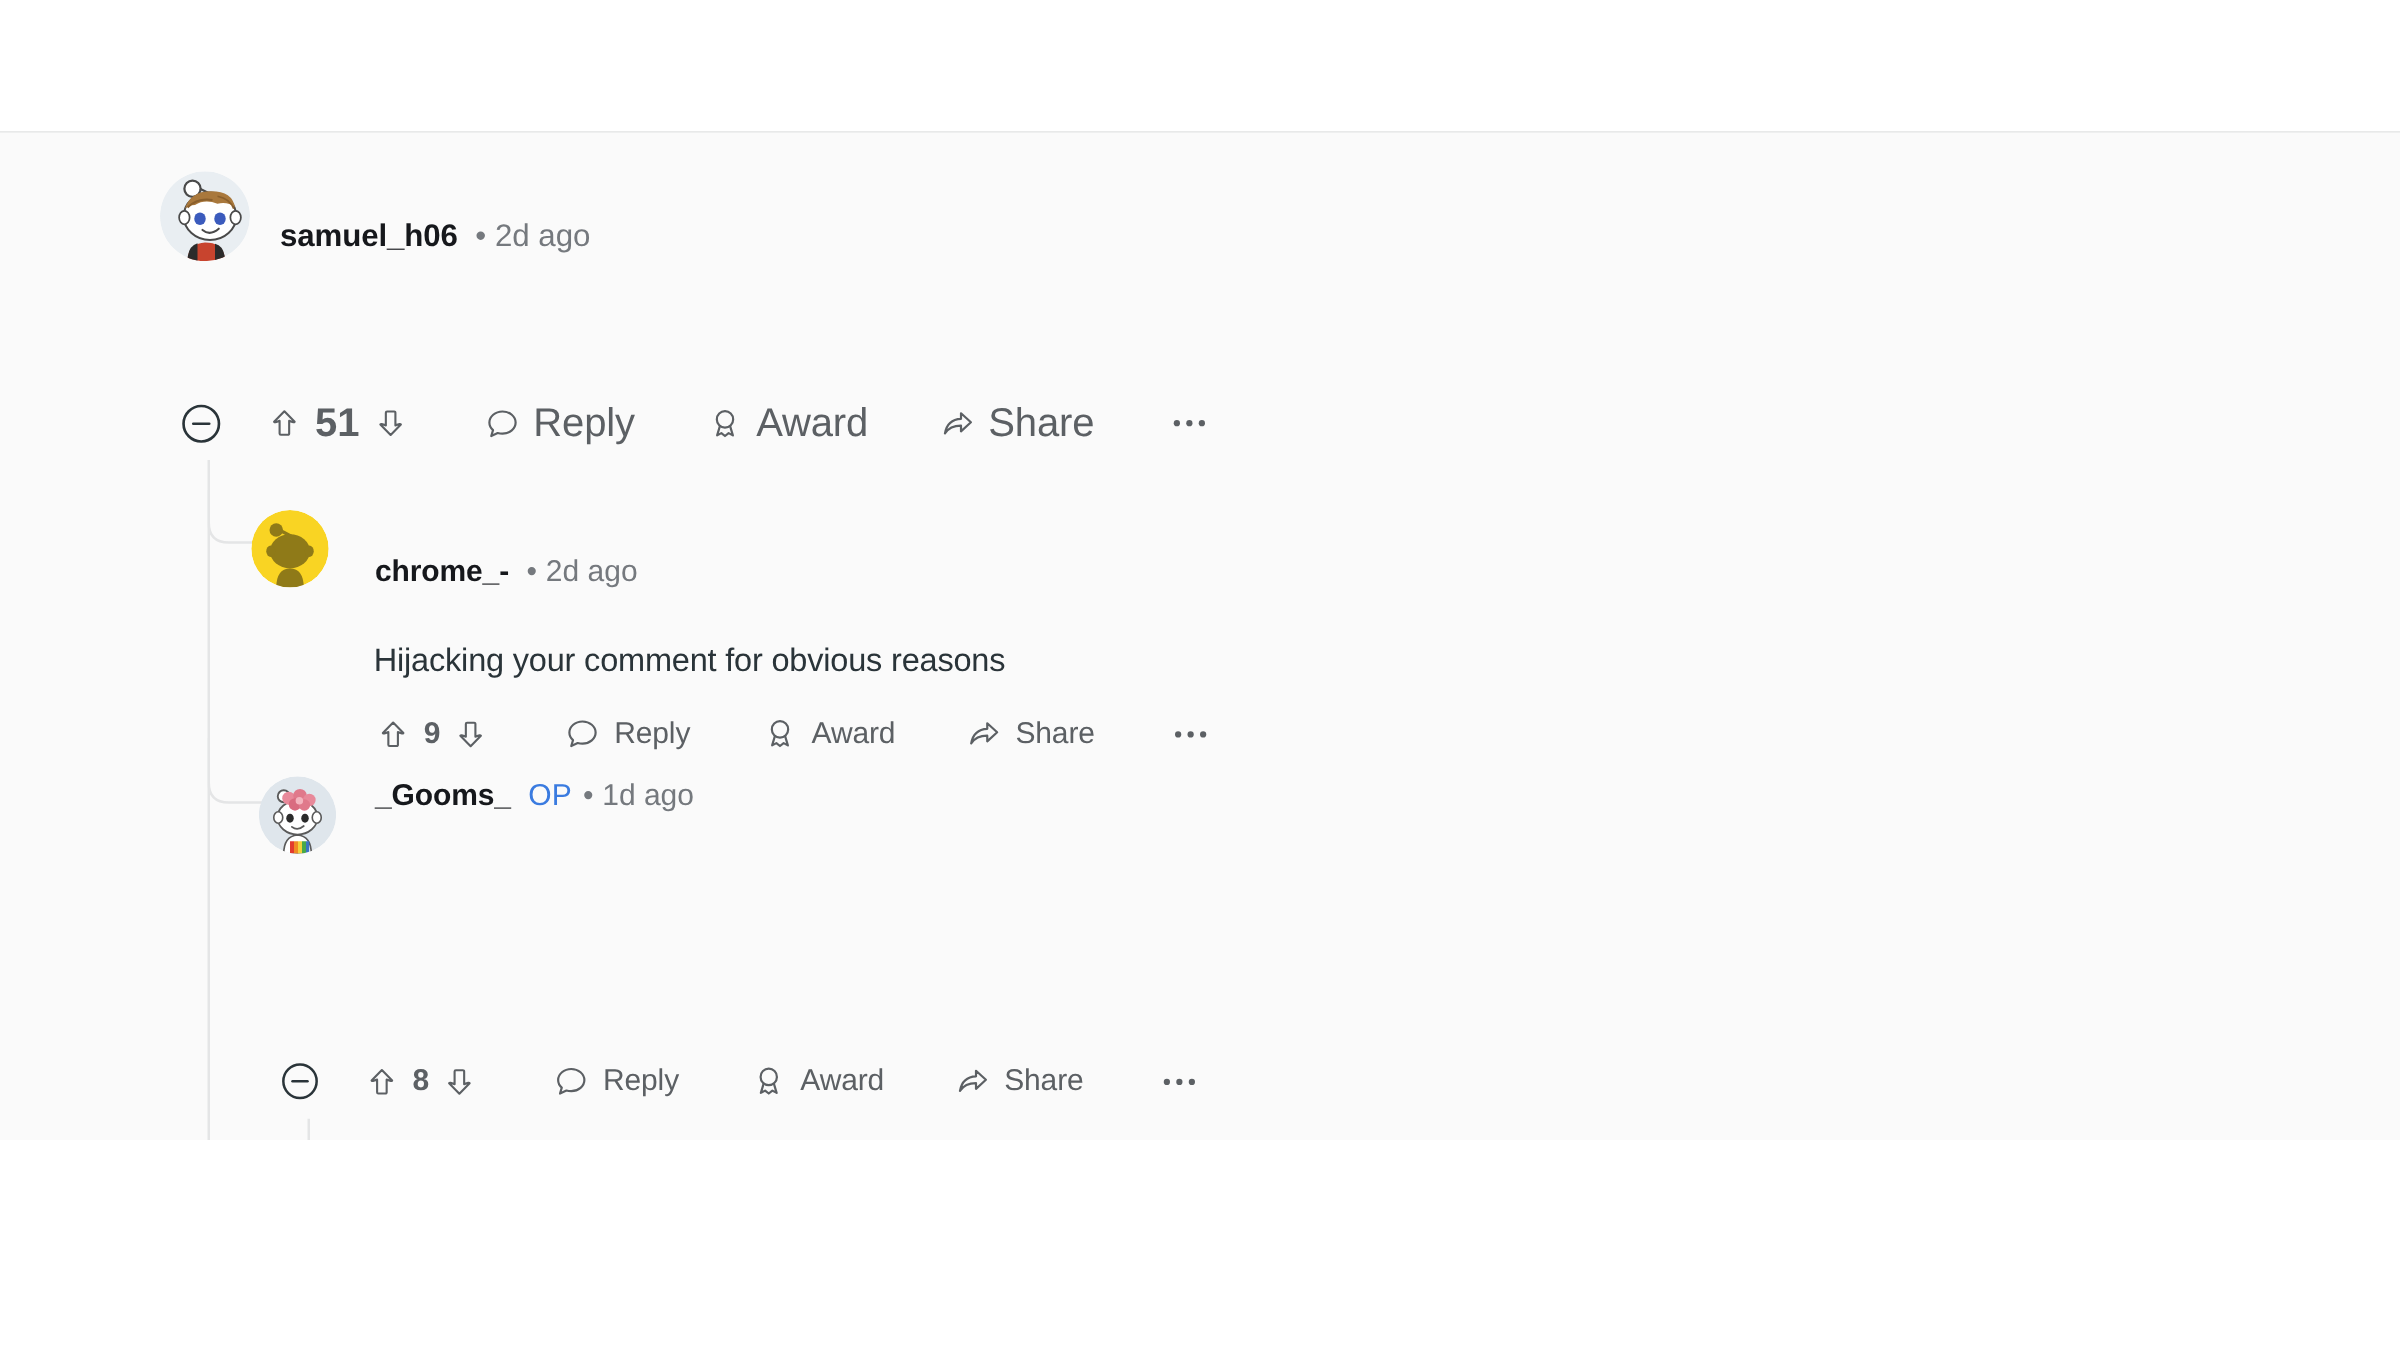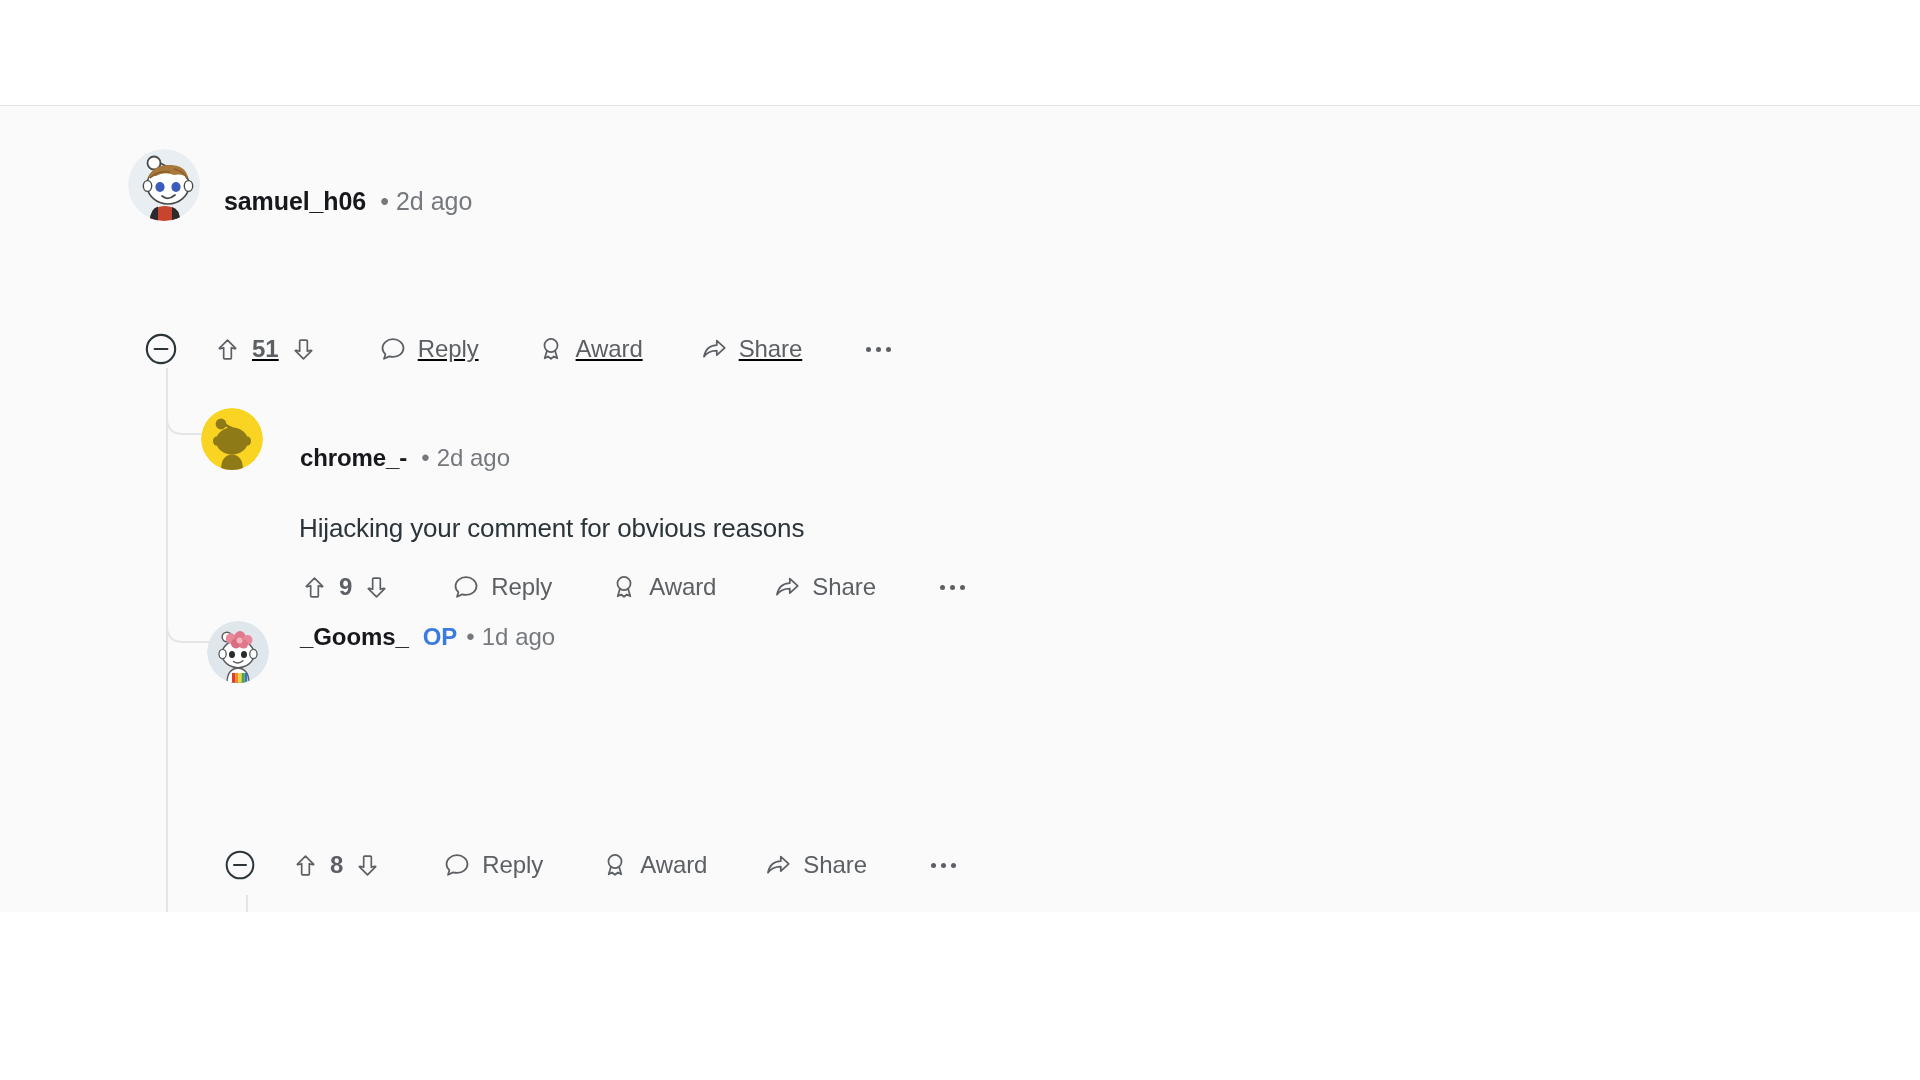--- a/index.html
+++ b/index.html
@@ -51,21 +51,21 @@
     align-items: center;
     white-space: nowrap;
   }
   .author-name {
     font-weight: bold;
     color: #16181c;
     letter-spacing: -0.1px;
   }
   .op-badge {
     color: #3a7be0;
-    font-weight: bold;
+    font-weight: normal;
     margin-left: 14px;
   }
   .meta-dot {
     color: #75797e;
     margin: 0 7px 0 14px;
     font-weight: normal;
   }
   .meta-dot.tight { margin-left: 9px; }
   .meta-time {
     color: #75797e;
@@ -142,21 +142,21 @@
   <svg class="thread-elbow" style="left:166px; top:392px;" width="50" height="50" viewBox="0 0 50 50">
     <path d="M1 0 L1 26 Q1 42 17 42 L50 42" fill="none" stroke="#e4e5e6" stroke-width="2"></path>
   </svg>
 
   <svg class="thread-elbow" style="left:166px; top:590px;" width="50" height="60" viewBox="0 0 50 60">
     <path d="M1 0 L1 36 Q1 52 17 52 L50 52" fill="none" stroke="#e4e5e6" stroke-width="2"></path>
   </svg>
 
   <div class="thread-line" style="left:246px; top:895px; height:17px;"></div>
 
-  <div class="comment" style="left:0; top:16px; width:1920px; height:1044px;">
+  <div class="comment" style="left:0; top:4px; width:1920px; height:1044px;">
 
     <div class="avatar" style="left:128px; top:133px; width:72px; height:72px;">
       <svg width="72" height="72" viewBox="0 0 72 72" aria-hidden="true">
         <circle cx="36" cy="36" r="36" fill="#e9eef2"></circle>
 
         <circle cx="26" cy="14" r="6.5" fill="#ffffff" stroke="#4a4a4a" stroke-width="1.8"></circle>
         <path d="M32 14 L42 19" stroke="#4a4a4a" stroke-width="1.8" fill="none"></path>
 
         <ellipse cx="40" cy="36" rx="21" ry="19" fill="#ffffff" stroke="#4a4a4a" stroke-width="1.6"></ellipse>
 
@@ -178,21 +178,21 @@
       </svg>
     </div>
 
     <div class="author-row" style="left:224px; top:171px; font-size:25px;">
       <span class="author-name">samuel_h06</span>
       <span class="meta-dot">•</span>
       <span class="meta-time">2d ago</span>
     </div>
 
 
-    <div class="action-bar" style="left:144px; top:316px; font-size:24px;text-decoration:underline;">
+    <div class="action-bar" style="left:144px; top:316px; font-size:32px;">
 
       <div class="collapse-btn" style="margin-right:36px;">
         <svg class="ico" width="34" height="34" viewBox="0 0 24 24">
           <circle cx="12" cy="12" r="10" fill="none" stroke="#2a3439" stroke-width="1.5"></circle>
           <path d="M7.5 12 H16.5" stroke="#2a3439" stroke-width="1.5" stroke-linecap="round"></path>
         </svg>
       </div>
 
       <div class="vote-group">
         <div>

